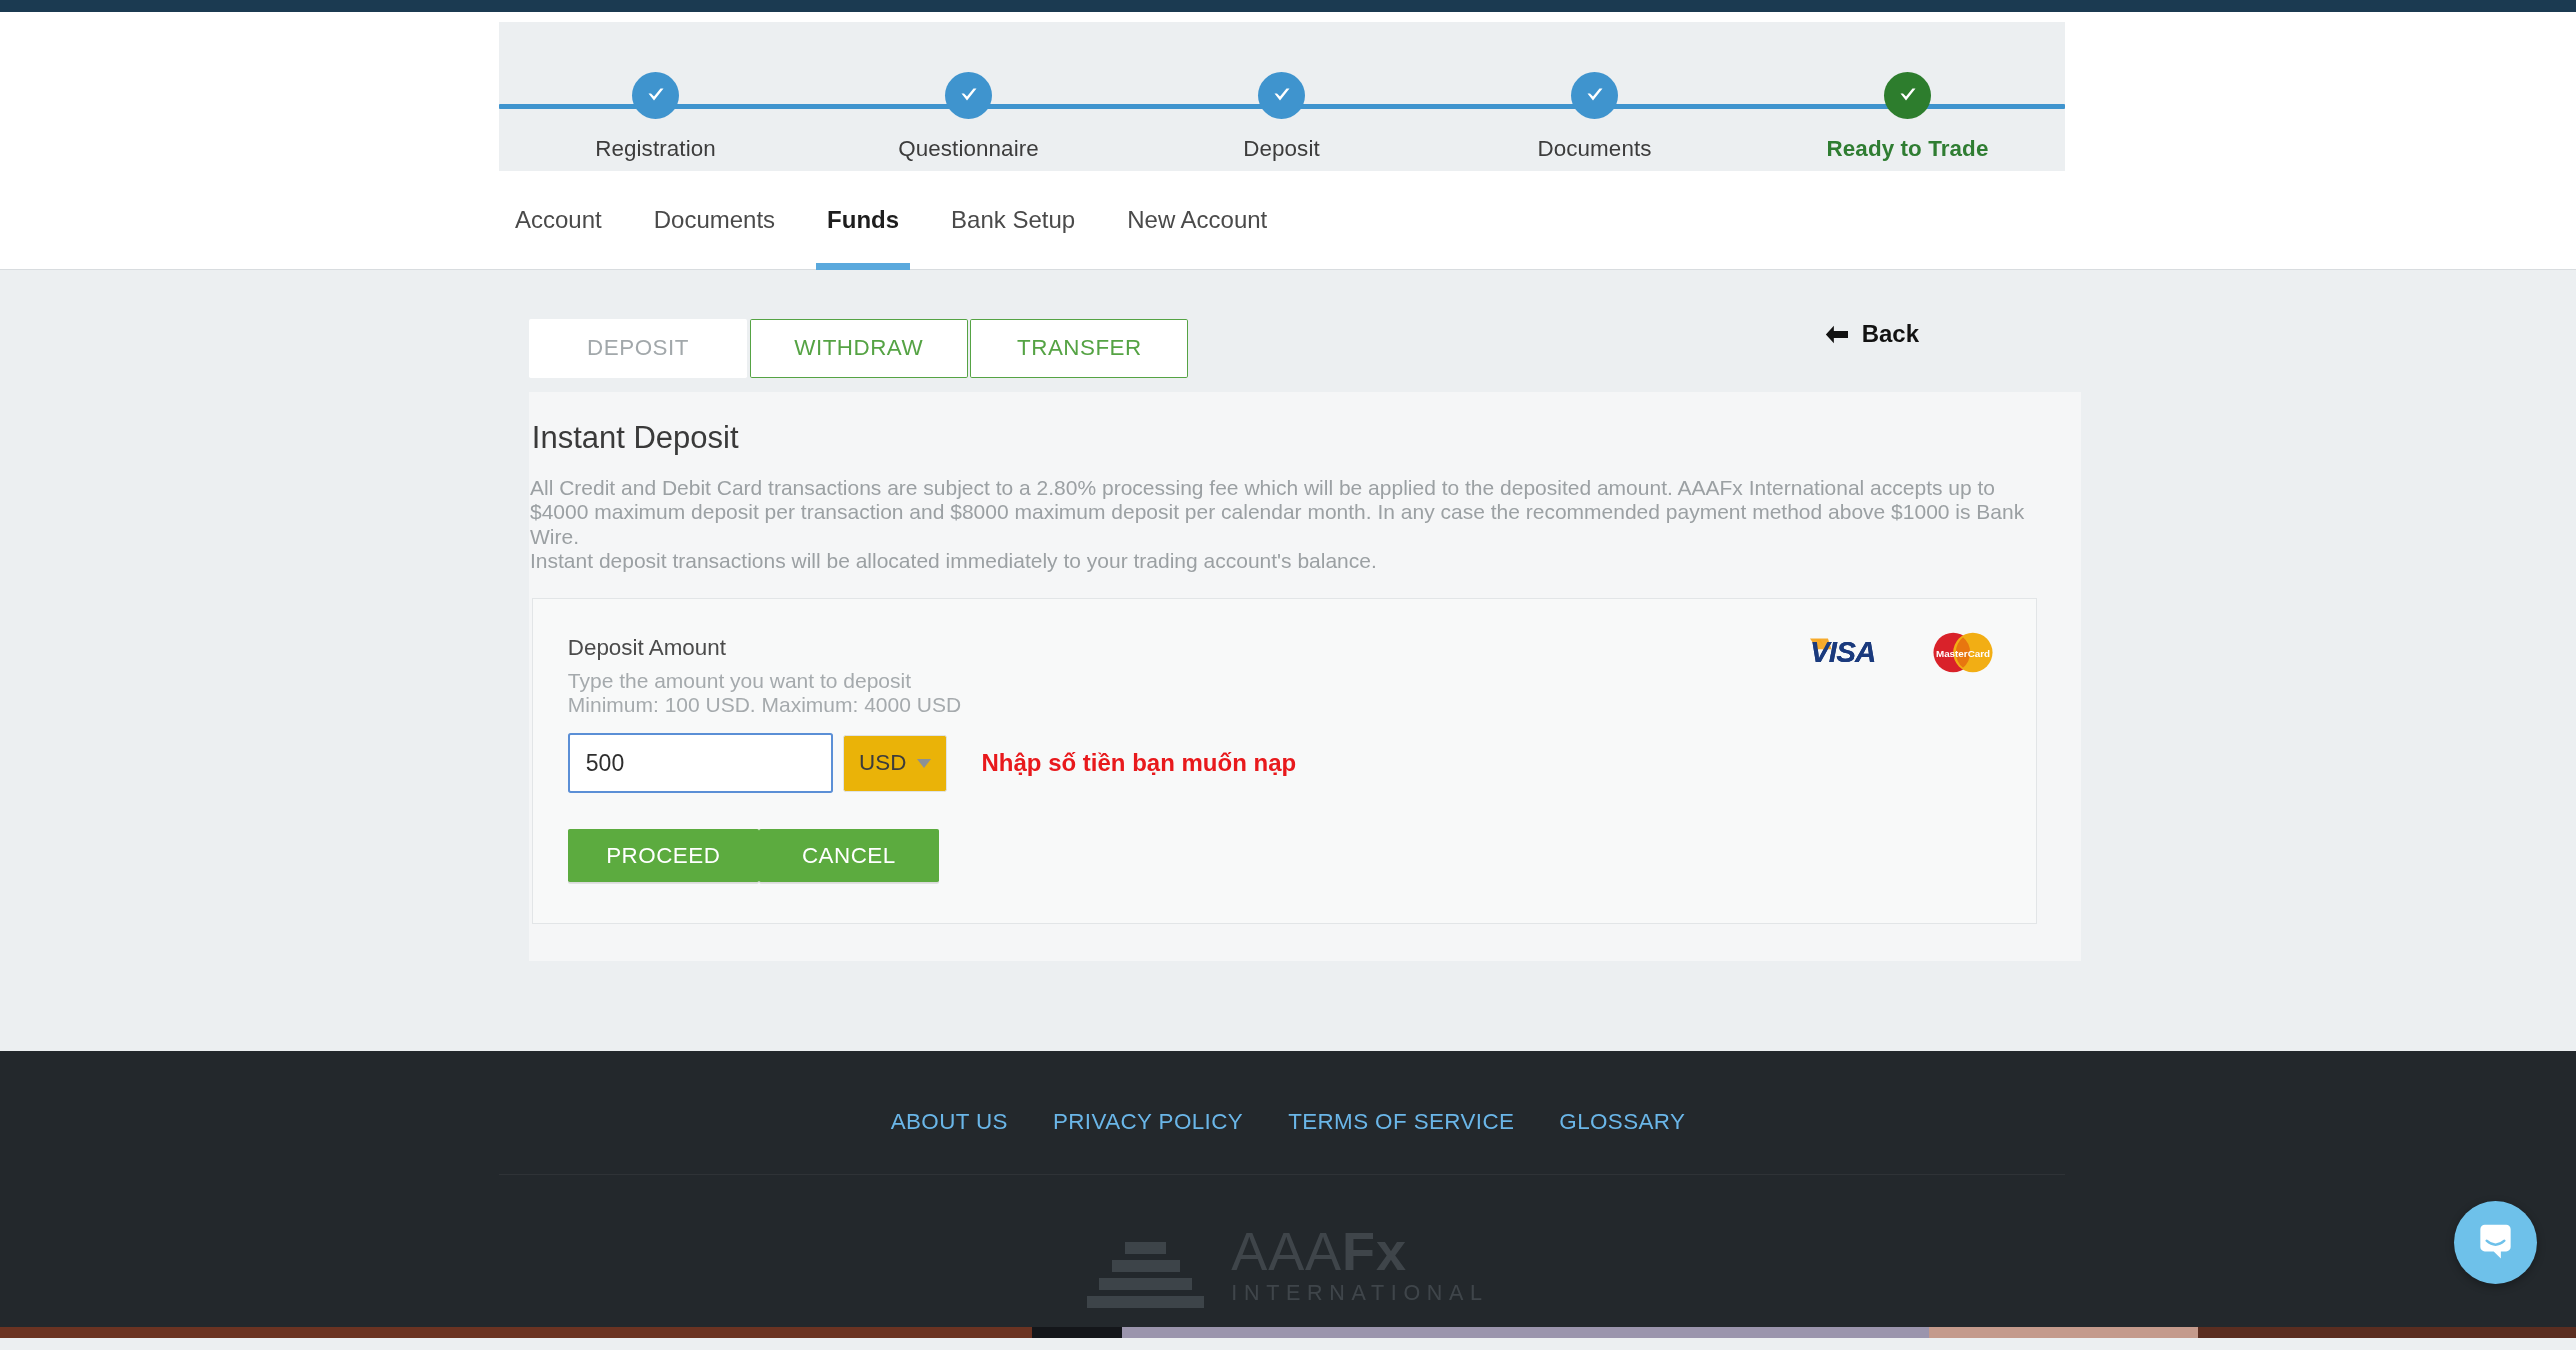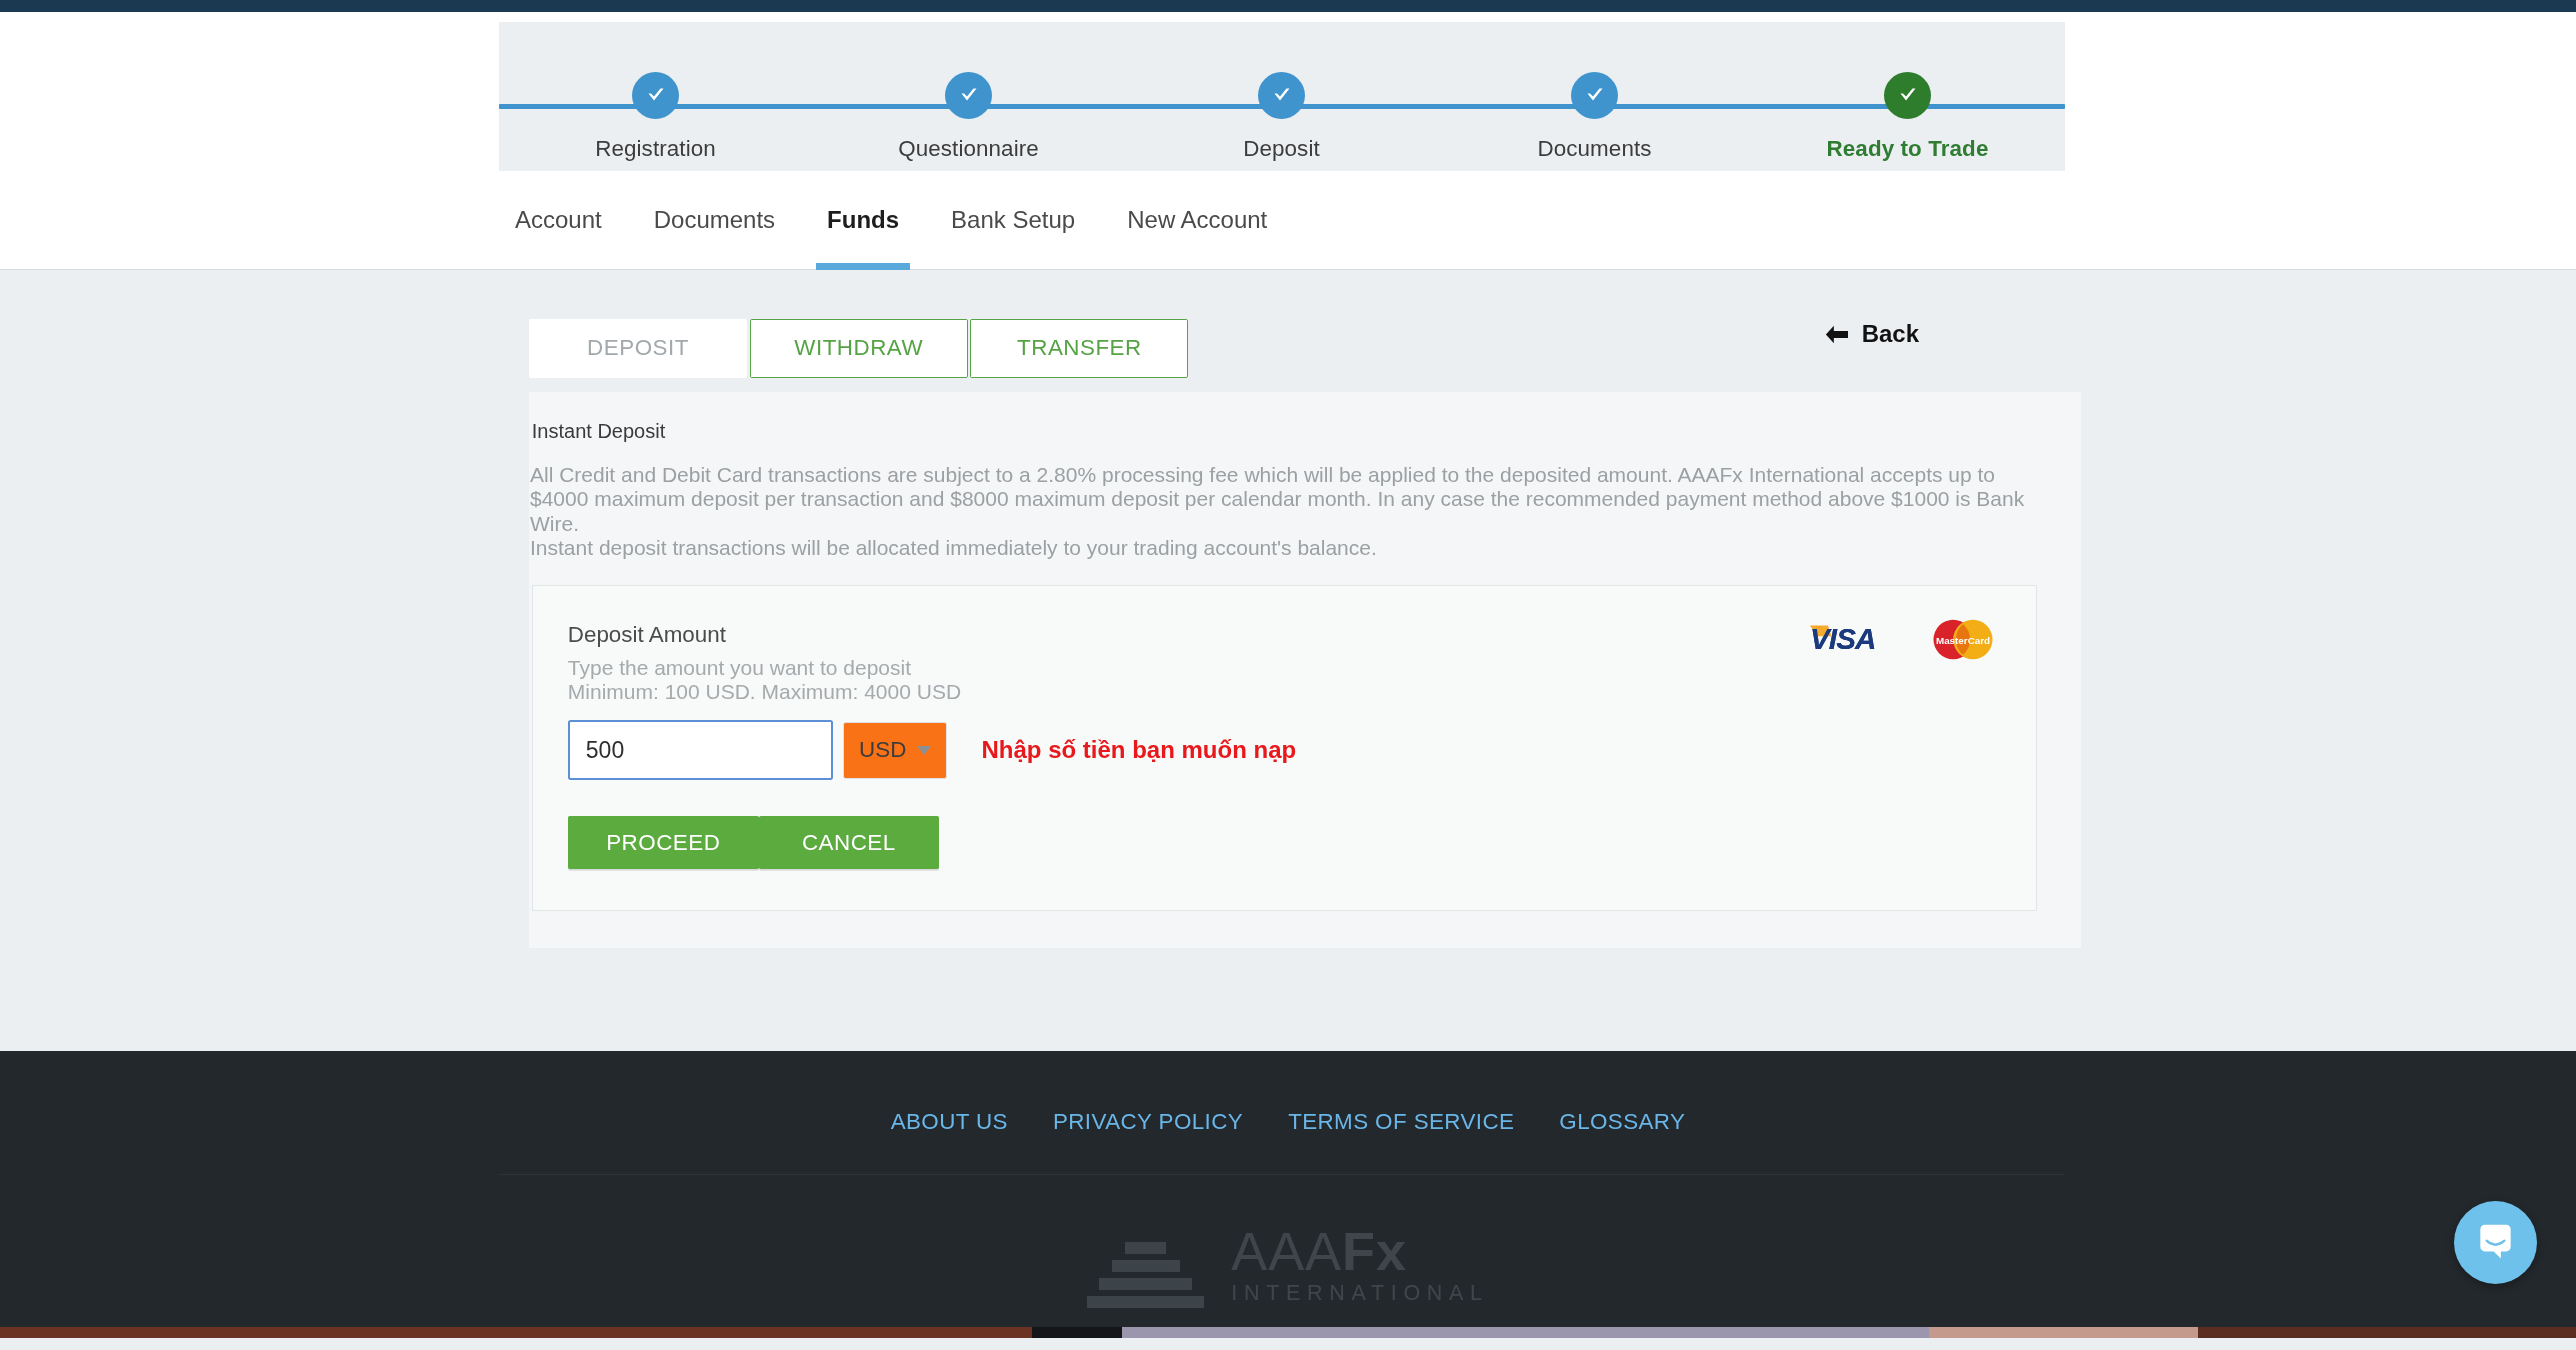--- a/index.html
+++ b/index.html
@@ -91,21 +91,21 @@
     display: flex; align-items: center; gap: 11.7px; cursor: pointer;
   }
   .back-btn .arrow { width: 27px; height: 23px; display: block; }
   .back-btn .lbl { font-size: 24px; font-weight: bold; color: #121212; }
 
   .panel {
     margin-top: 14.4px; background: #f5f6f7; padding: 27px 0 36px 0;
     position: relative; border: 0.9px solid transparent;
   }
   .panel-title {
-    font-size: 20px; color: #3a3a3a; padding: 0 1.8px 0 1.8px; margin-bottom: 20px;
+    font-size: 31px; color: #3a3a3a; padding: 0 1.8px 0 1.8px; margin-bottom: 20px;
   }
   .panel-body {
     font-size: 21px; line-height: 1.16; color: #9ba0a3; padding-right: 45px;
   }
   .panel-body p { margin: 0; }
   .panel-body p + p { margin-top: 0px; }
 
   .form-card {
     margin-top: 24px; margin-left: 1.8px; width: 1505px;
     background: #f8f9f9; border: 0.9px solid #e2e5e7;
@@ -115,21 +115,21 @@
   .form-hint { font-size: 21px; color: #a5aaad; line-height: 1.16; }
 
   .amount-row { display: flex; align-items: center; margin-top: 16px; }
   .amount-input {
     width: 265px; height: 60px; border: 2.7px solid #5b8fd6; border-radius: 2.7px;
     background: #ffffff; font-size: 23px; color: #2e2e2e; padding: 0 16px;
     outline: none; font-family: Liberation Sans, sans-serif;
   }
   .currency-select {
     margin-left: 10px; height: 57px; min-width: 90px;
-    background: #f97316; border: 0.9px solid #dfe3e6; border-radius: 2.7px;
+    background: #eab308; border: 0.9px solid #dfe3e6; border-radius: 2.7px;
     display: flex; align-items: center; gap: 10.8px; padding: 0 15.3px;
     cursor: pointer;
   }
   .currency-select .cur { font-size: 22.4px; color: #3c3c3c; }
   .currency-select .caret {
     width: 0; height: 0; border-left: 7.2px solid transparent;
     border-right: 7.2px solid transparent; border-top: 9px solid #8b9095;
   }
   .annotation {
     margin-left: 34px; font-size: 24px; font-weight: bold; color: #e8191c;

